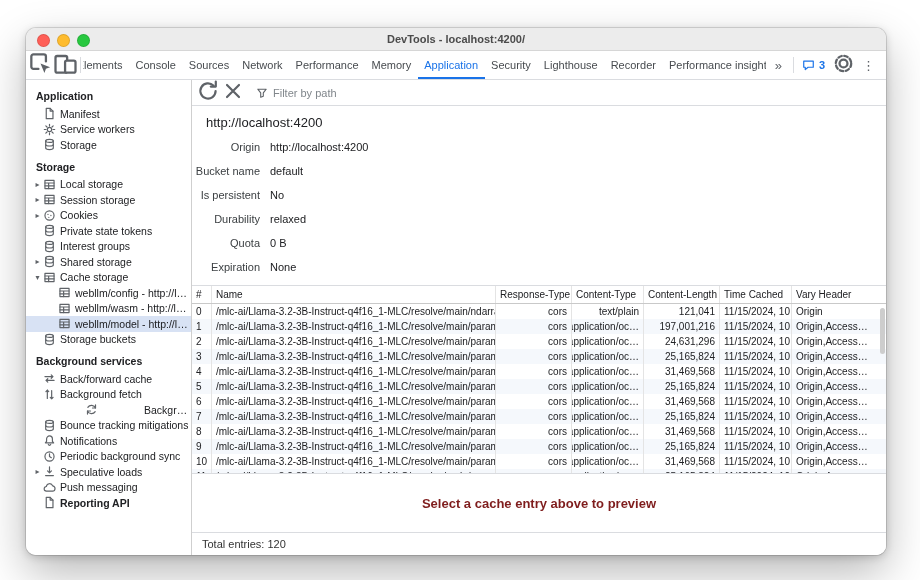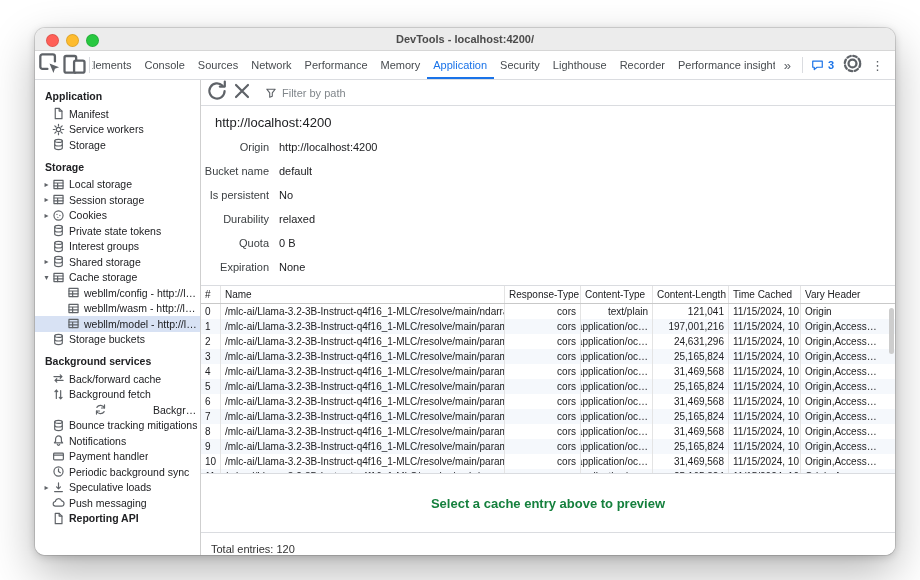--- a/index.html
+++ b/index.html
@@ -1,18 +1,18 @@
 <!DOCTYPE html>
 <html><head>
 <meta charset="utf-8">
 <style>
   html,body{margin:0;padding:0;background:#ffffff;width:920px;height:580px;overflow:hidden;
     font-family:"Liberation Sans","DejaVu Sans",sans-serif;-webkit-font-smoothing:antialiased;}
   .stage{position:relative;width:920px;height:580px;}
-  .window{position:absolute;left:35px;top:28px;width:860px;height:527px;background:#fff;
+  .window{position:absolute;left:26px;top:28px;width:860px;height:527px;background:#fff;
     border-radius:10px;overflow:hidden;display:flex;flex-direction:column;
     box-shadow:0 18px 45px rgba(0,0,0,.28),0 2px 8px rgba(0,0,0,.18),0 0 0 1px rgba(0,0,0,.12);}
   
   .titlebar{height:22px;flex-shrink:0;background:#ececec;border-bottom:1px solid #d6d6d6;
     display:flex;align-items:center;position:relative;}
   .traffic{position:absolute;left:11px;top:5.5px;display:flex;gap:7px;}
   .tl{width:11px;height:11px;border-radius:50%;display:inline-block;border:.5px solid rgba(0,0,0,.12);}
   .title{flex:1;text-align:center;font-size:11px;font-weight:700;color:#4b4b4b;white-space:nowrap;}
   
   .tabbar{height:28px;flex-shrink:0;background:#fff;border-bottom:1px solid #dadce0;
@@ -62,22 +62,22 @@
     white-space:nowrap;text-overflow:ellipsis;display:flex;align-items:center;height:100%;flex-shrink:0;}
   .gcell.num{justify-content:flex-end;}
   .c0{width:20px;}.c1{width:284px;}.c2{width:76px;}.c3{width:72px;}.c4{width:76px;}.c5{width:72px;}
   .c6{flex:1;border-right:none;}
   .grid-body{height:169px;overflow:hidden;}
   .grid-row{display:flex;height:15px;font-size:10px;color:#202124;cursor:pointer;}
   .grid-row:nth-child(even){background:#f5f8fc;}
   .scroll-thumb{position:absolute;right:1px;top:22px;width:5px;height:46px;border-radius:3px;background:#cdcdcd;}
   
   .preview{flex:1;min-height:0;border-top:1px solid #dadce0;display:flex;align-items:center;justify-content:center;background:#fff;}
-  .preview-text{font-size:13px;font-weight:700;color:#15803d;}
-  .statusbar{height:22px;flex-shrink:0;border-top:1px solid #dadce0;display:flex;align-items:flex-end;
+  .preview-text{font-size:13px;font-weight:700;color:#7f1d1d;}
+  .statusbar{height:22px;flex-shrink:0;border-top:1px solid #dadce0;display:flex;align-items:center;
     padding:0 10px;font-size:11px;color:#333;background:#fff;}
 </style>
 </head>
 <body>
 
 <div class="stage">
   <div class="window">
 
     <div class="titlebar">
       <div class="traffic">
@@ -362,30 +362,20 @@
                 <path d="M6 1.8a2.7 2.7 0 0 0-2.7 2.7v2.3L2.2 8.2h7.6L8.7 6.8V4.5A2.7 2.7 0 0 0 6 1.8z"></path>
                 <path d="M4.9 9.6a1.15 1.15 0 0 0 2.2 0"></path>
               </svg>
             </span>
             <span class="label">Notifications</span>
           </div>
           <div class="tree-item" style="padding-left: 6px;">
             <span class="arrow"></span>
             <span class="icon">
               <svg viewBox="0 0 12 12" fill="none" stroke="#5f6368" stroke-width="1.1" stroke-linecap="round" stroke-linejoin="round">
-                <rect x="1.5" y="2.8" width="9" height="6.4" rx=".8"></rect>
-                <path d="M1.5 4.8h9"></path>
-              </svg>
-            </span>
-            <span class="label">Payment handler</span>
-          </div>
-          <div class="tree-item" style="padding-left: 6px;">
-            <span class="arrow"></span>
-            <span class="icon">
-              <svg viewBox="0 0 12 12" fill="none" stroke="#5f6368" stroke-width="1.1" stroke-linecap="round" stroke-linejoin="round">
                 <circle cx="6" cy="6" r="4.2"></circle>
                 <path d="M6 3.6V6l1.7 1.1"></path>
               </svg>
             </span>
             <span class="label">Periodic background sync</span>
           </div>
           <div class="tree-item" style="padding-left: 6px;">
             <span class="arrow">▸</span>
             <span class="icon">
               <svg viewBox="0 0 12 12" fill="none" stroke="#5f6368" stroke-width="1.1" stroke-linecap="round" stroke-linejoin="round">

